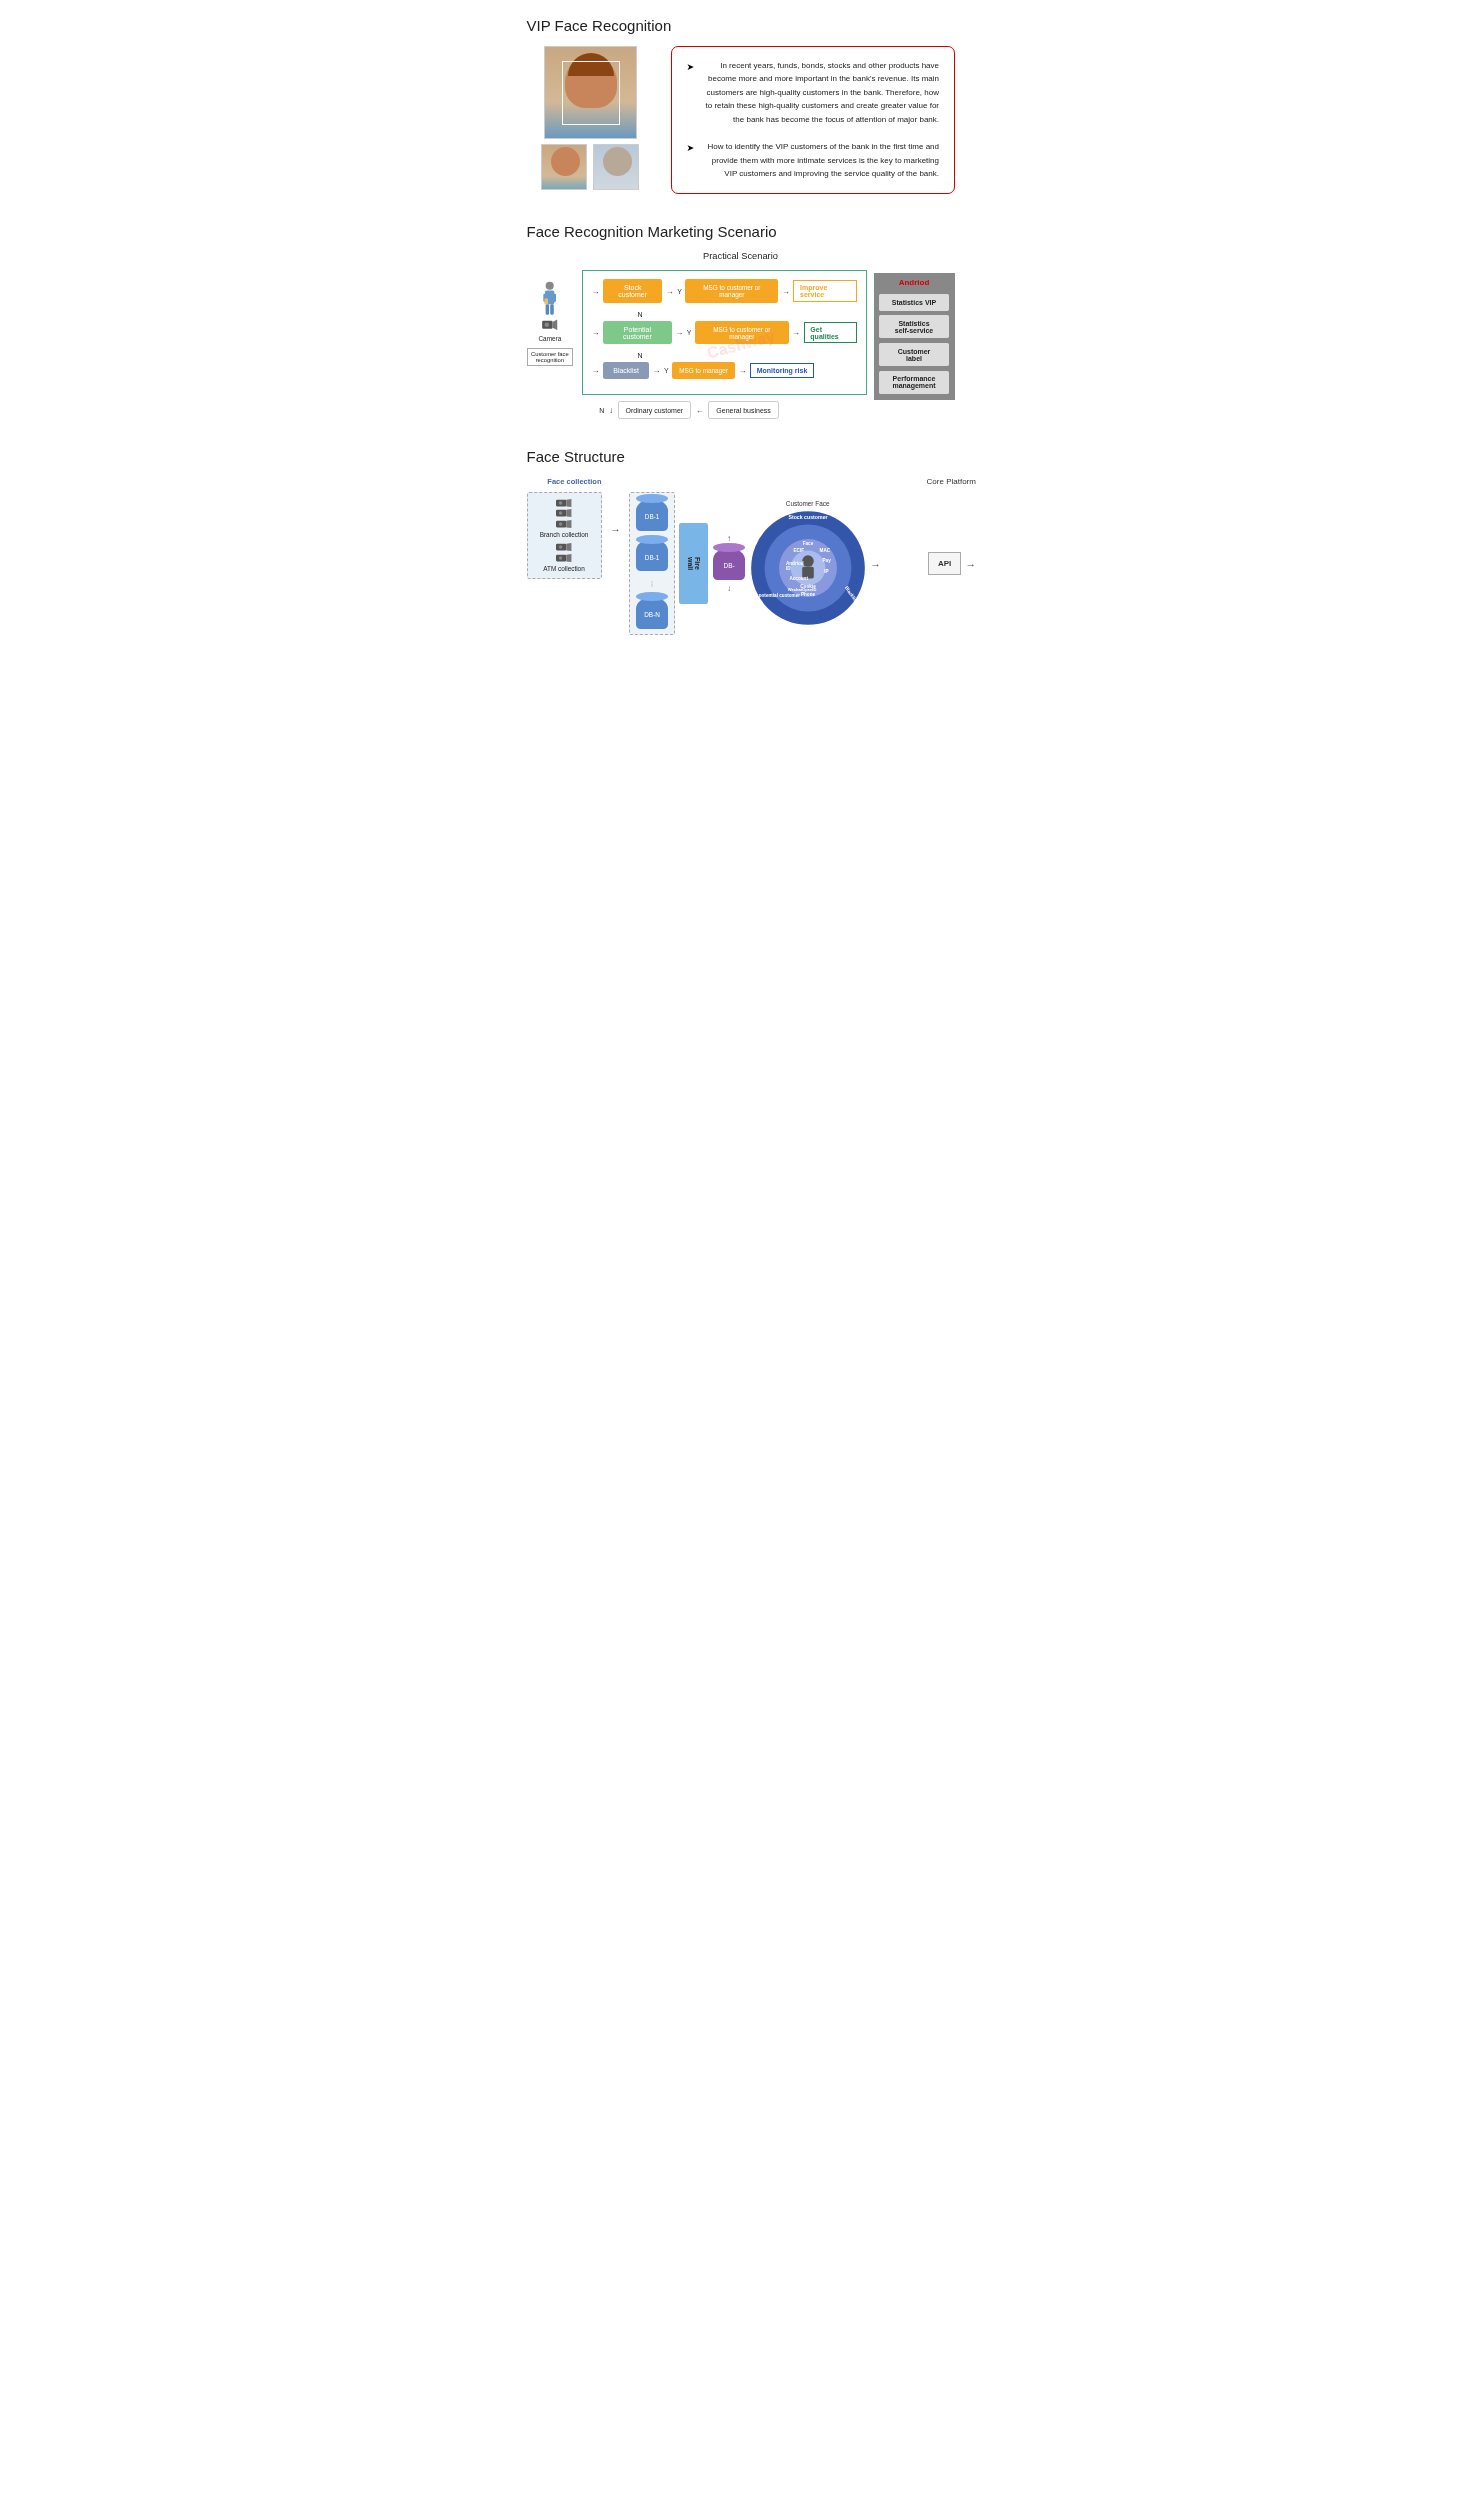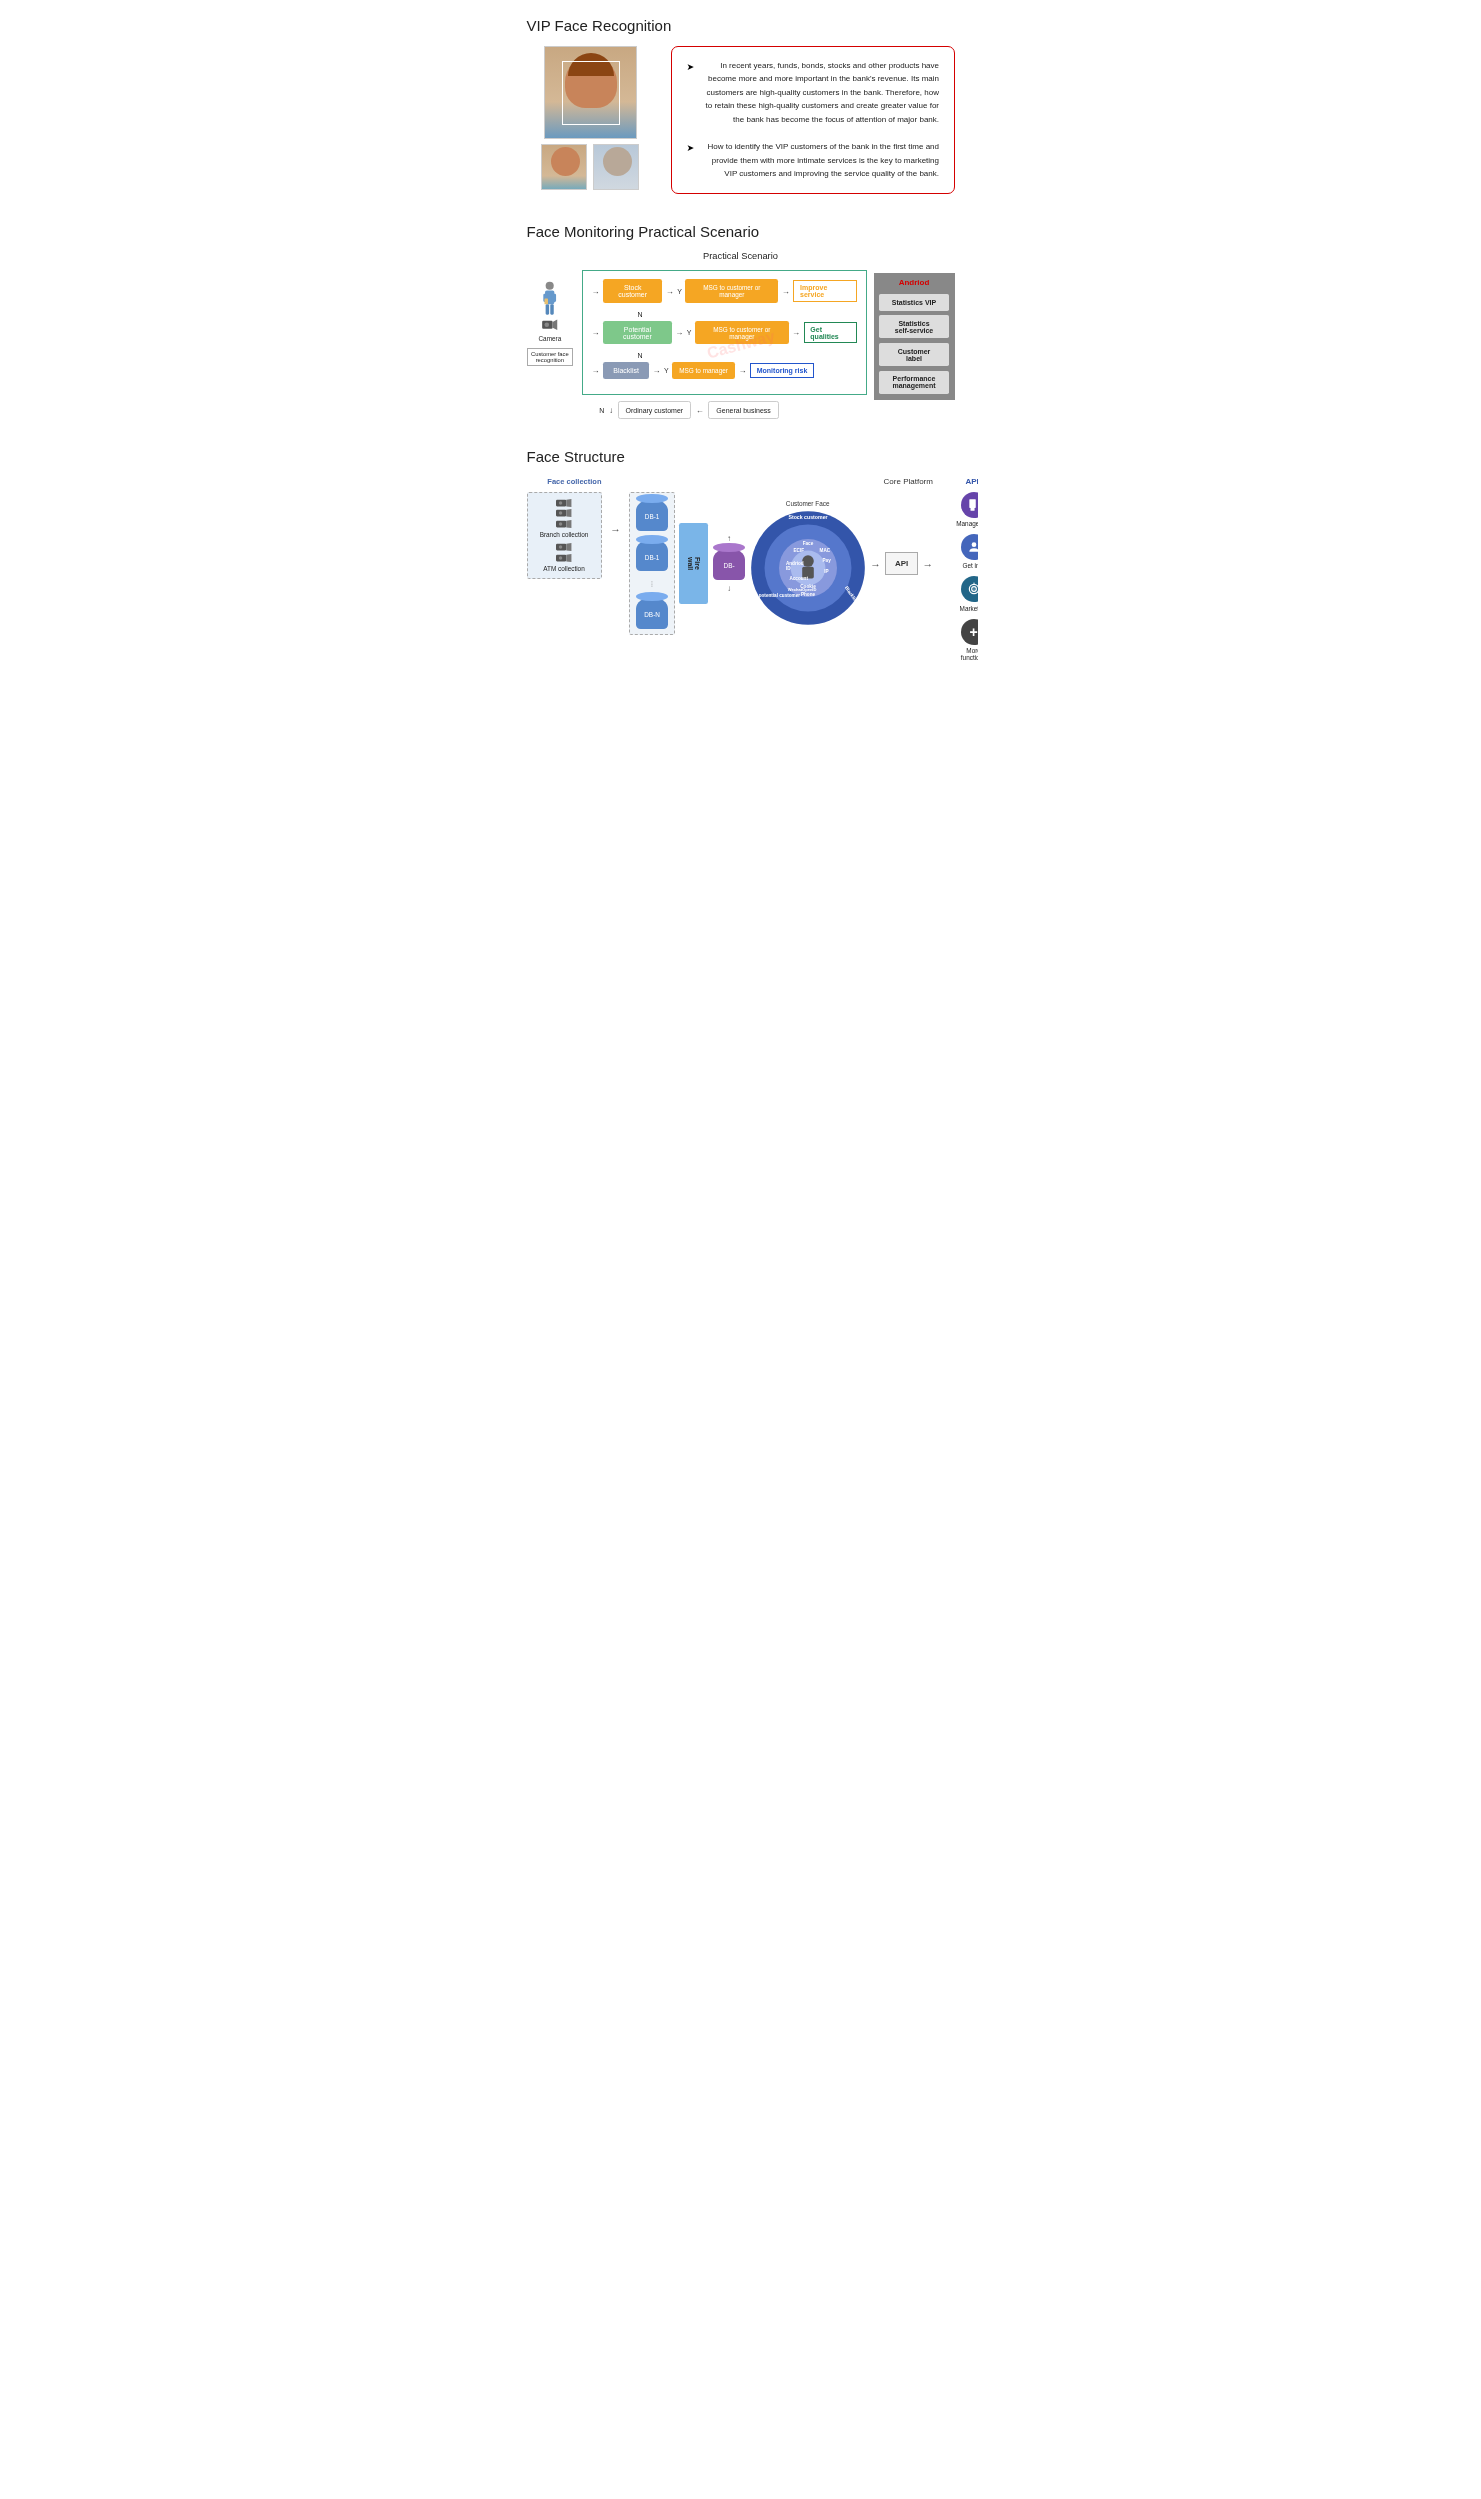--- a/index.html
+++ b/index.html
@@ -352,20 +352,21 @@
     }
 
     .api-box {
       border: 0.6px solid #aaa;
       padding: 5.8px 8.7px;
       font-size: 8px;
       font-weight: bold;
       color: #333;
       background: #f5f5f5;
       text-align: center;
+      margin-left: 43px;
     }
 
     .dashed-section {
       border: 0.6px dashed #aaa;
       padding: 5.8px;
       background: #eef3f8;
       border-radius: 2.3px;
     }
 
     .watermark {
@@ -415,21 +416,21 @@
     </div>
     <br>
     <div class="bullet-text">
       <span class="bullet-arrow">➤</span>
       <p class="bold-text">How to identify the VIP customers of the bank in the first time and provide them with more intimate services is the key to marketing VIP customers and improving the service quality of the bank.</p>
     </div>
   </div>
 </div>
 
 <div class="scenario-section">
-  <h1 class="section-title">Face Monitoring Practical Scenario</h1>
+  <h1 class="section-title">Face Recognition Marketing Scenario</h1>
 
   <div class="scenario-title-center">Practical Scenario</div>
 
   <div class="scenario-wrapper">
     <div class="watermark">Cashway</div>
 
     <div style="display:flex; gap:8.7px; align-items:flex-start;">
 
       <div style="display:flex; flex-direction:column; align-items:center; margin-top:11.6px; gap:2.9px;">
         <svg width="17.4" height="35" viewBox="0 0 30 60">

